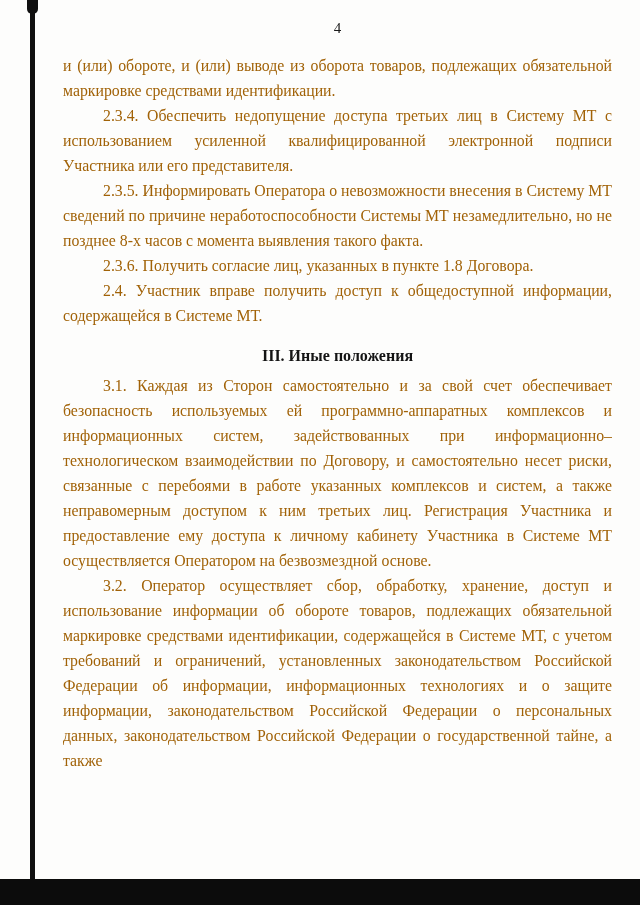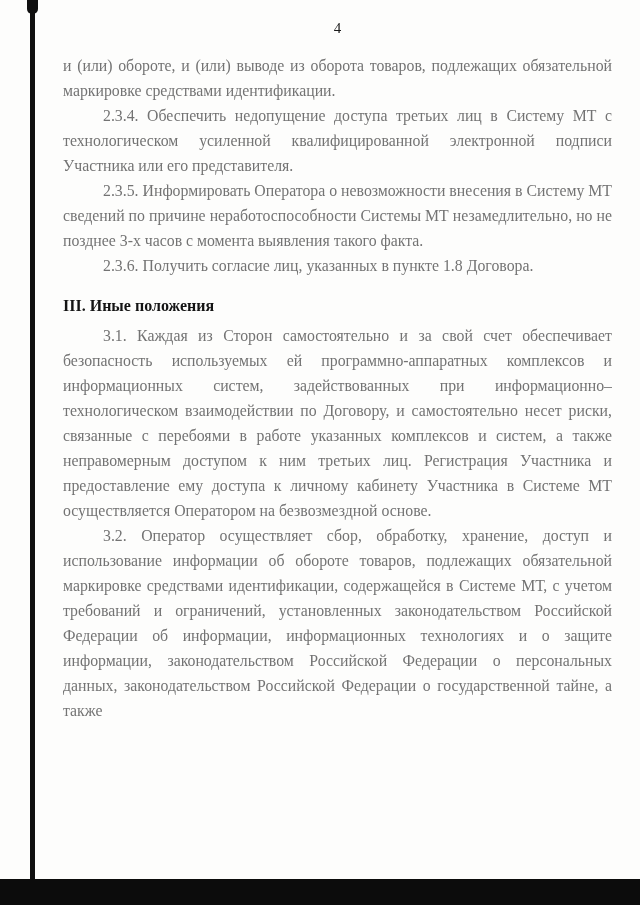--- a/index.html
+++ b/index.html
@@ -23,28 +23,28 @@
     text-align: center;
     font-size: 15px;
     margin-bottom: 16px;
     color: #1a1a1a;
   }
   p.para {
     font-size: 15.8px;
     line-height: 25px;
     text-align: justify;
     text-indent: 40px;
-    color: #737373;
+    color: #a16207;
   }
   p.para.no-indent { text-indent: 0; }
   p.para.justify-last { text-align-last: justify; }
   h2.section-heading {
     font-size: 16px;
     font-weight: bold;
-    text-align: left;
+    text-align: center;
     margin: 19px 0 8px 0;
     color: #141414;
   }
   
   .scan-edge-left {
     position: absolute;
     left: 30px;
     top: 0;
     width: 5px;
     height: 880px;
@@ -77,26 +77,27 @@
   <div class="scan-edge-left-blob"></div>
   <div class="scan-edge-bottom"></div>
 
   <div class="content">
 
     <div class="page-number">4</div>
 
     <p class="para no-indent">и (или) обороте, и (или) выводе из оборота товаров, подлежащих обязательной маркировке средствами идентификации.</p>
 
 
-    <p class="para">2.3.4. Обеспечить недопущение доступа третьих лиц в Систему МТ с технологическом усиленной квалифицированной электронной подписи Участника или его представителя.</p>
+    <p class="para">2.3.4. Обеспечить недопущение доступа третьих лиц в Систему МТ с использованием усиленной квалифицированной электронной подписи Участника или его представителя.</p>
 
-    <p class="para">2.3.5. Информировать Оператора о невозможности внесения в Систему МТ сведений по причине неработоспособности Системы МТ незамедлительно, но не позднее 3-х часов с момента выявления такого факта.</p>
+    <p class="para">2.3.5. Информировать Оператора о невозможности внесения в Систему МТ сведений по причине неработоспособности Системы МТ незамедлительно, но не позднее 8-х часов с момента выявления такого факта.</p>
 
     <p class="para">2.3.6. Получить согласие лиц, указанных в пункте 1.8 Договора.</p>
 
+    <p class="para">2.4. Участник вправе получить доступ к общедоступной информации, содержащейся в Системе МТ.</p>
 
     <h2 class="section-heading">III. Иные положения</h2>
 
     <p class="para">3.1. Каждая из Сторон самостоятельно и за свой счет обеспечивает безопасность используемых ей программно-аппаратных комплексов и информационных систем, задействованных при информационно–технологическом взаимодействии по Договору, и самостоятельно несет риски, связанные с перебоями в работе указанных комплексов и систем, а также неправомерным доступом к ним третьих лиц. Регистрация Участника и предоставление ему доступа к личному кабинету Участника в Системе МТ осуществляется Оператором на безвозмездной основе.</p>
 
     <p class="para justify-last">3.2. Оператор осуществляет сбор, обработку, хранение, доступ и использование информации об обороте товаров, подлежащих обязательной маркировке средствами идентификации, содержащейся в Системе МТ, с учетом требований и ограничений, установленных законодательством Российской Федерации об информации, информационных технологиях и о защите информации, законодательством Российской Федерации о персональных данных, законодательством Российской Федерации о государственной тайне, а также</p>
 
   </div>
 </div>
 

